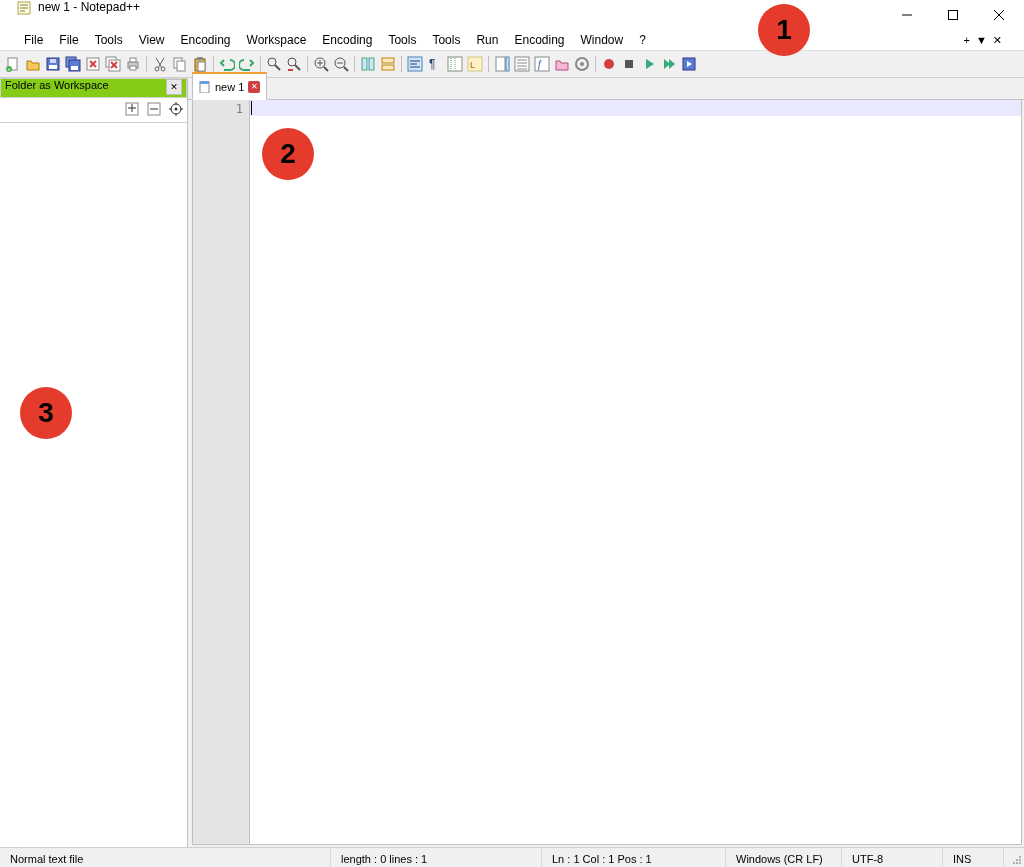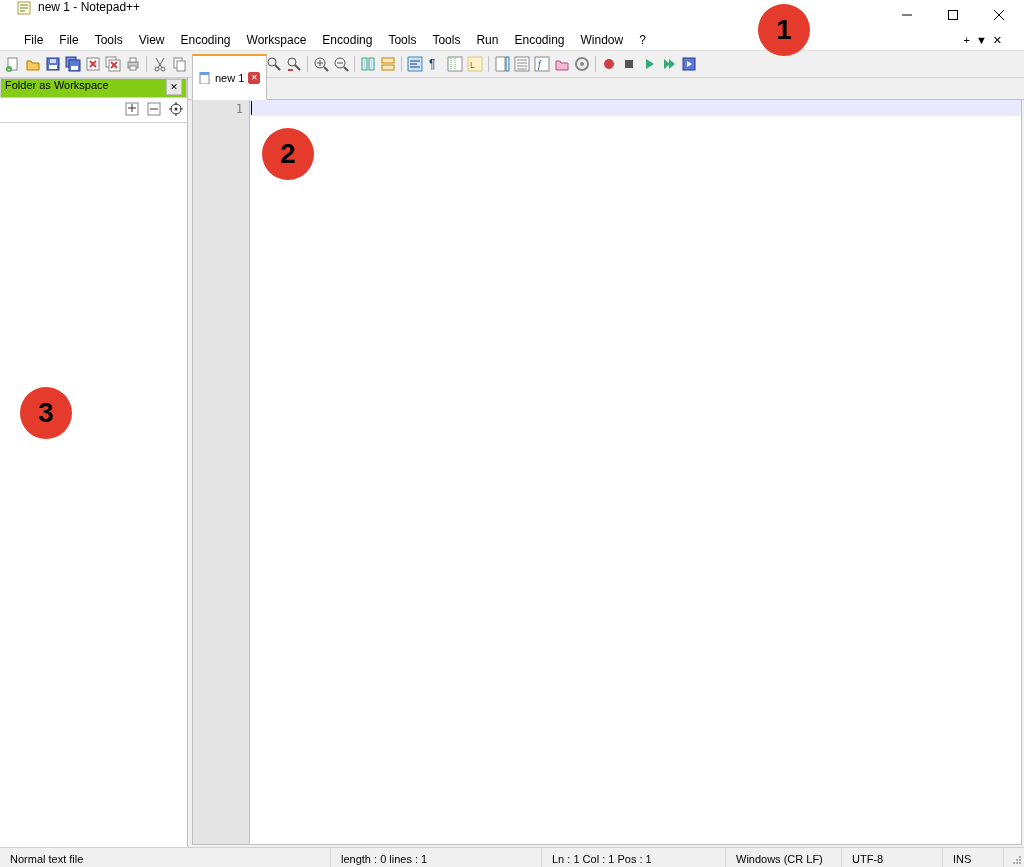--- a/index.html
+++ b/index.html
@@ -15,21 +15,21 @@
   .tb-btn{width:18px;height:18px;display:flex;align-items:center;justify-content:center}
   .tb-sep{width:1px;height:16px;background:#c0c0c0;margin:0 2px}
   .body-area{display:flex;height:calc(100% - 30px - 20px - 26px - 22px)}
   .sidebar{width:187px;border-right:1px solid #c0c0c0;display:flex;flex-direction:column;background:#fff}
   .sidebar-header{height:18px;background:#84cc16;border:1px solid #d0d0d0;display:flex;align-items:flex-start;padding:0 4px;font-size:11px;position:relative}
   .sidebar-header .close-x{margin-left:auto;width:14px;height:14px;display:flex;align-items:center;justify-content:center;border:1px solid #c0c0c0;background:#e8e8e8;font-size:9px}
   .sidebar-tools{height:20px;display:flex;justify-content:flex-end;align-items:center;padding:2px 4px;gap:8px}
   .sidebar-body{flex:1;border-top:1px solid #d0d0d0;background:#fff}
   .editor-pane{flex:1;display:flex;flex-direction:column;background:#f0f0f0}
   .tabbar{height:21px;background:#f0f0f0;display:flex;align-items:flex-end;padding-left:4px;border-bottom:1px solid #c0c0c0}
-  .tab{height:19px;background:#fff;border:1px solid #c0c0c0;border-bottom:1px solid #fff;margin-bottom:-1px;display:flex;align-items:center;padding:12px 6px;gap:4px;font-size:11px;border-top:2px solid #f0a030}
+  .tab{height:19px;background:#fff;border:1px solid #c0c0c0;border-bottom:1px solid #fff;margin-bottom:-1px;display:flex;align-items:center;padding:3px 6px;gap:4px;font-size:11px;border-top:2px solid #f0a030}
   .tab .tab-icon{width:12px;height:12px}
   .tab .close{width:12px;height:12px;background:#d04040;color:#fff;font-size:8px;display:flex;align-items:center;justify-content:center;border-radius:2px}
   .editor-wrap{flex:1;display:flex;border:1px solid #c0c0c0;border-top:none;margin:0;background:#fff;margin-left:4px;margin-right:2px;margin-bottom:2px}
   .gutter-fold{width:14px;background:#e4e4e4}
   .gutter-num{width:36px;background:#e4e4e4;color:#808080;text-align:right;padding:2px 6px 0 0;font-family:Consolas,monospace;font-size:12px;border-right:1px solid #c0c0c0}
   .editor-text{flex:1;font-family:Consolas,monospace;font-size:13px;padding:0;position:relative}
   .editor-current-line{position:absolute;left:0;right:0;top:0;height:16px;background:#e8e8ff}
   .caret{position:absolute;left:1px;top:1px;width:1px;height:14px;background:#000}
   .statusbar{height:22px;background:#f0f0f0;border-top:1px solid #d0d0d0;display:flex;align-items:center;font-size:11px}
   .statusbar .cell{padding:0 10px;border-right:1px solid #d8d8d8;height:100%;display:flex;align-items:center}

